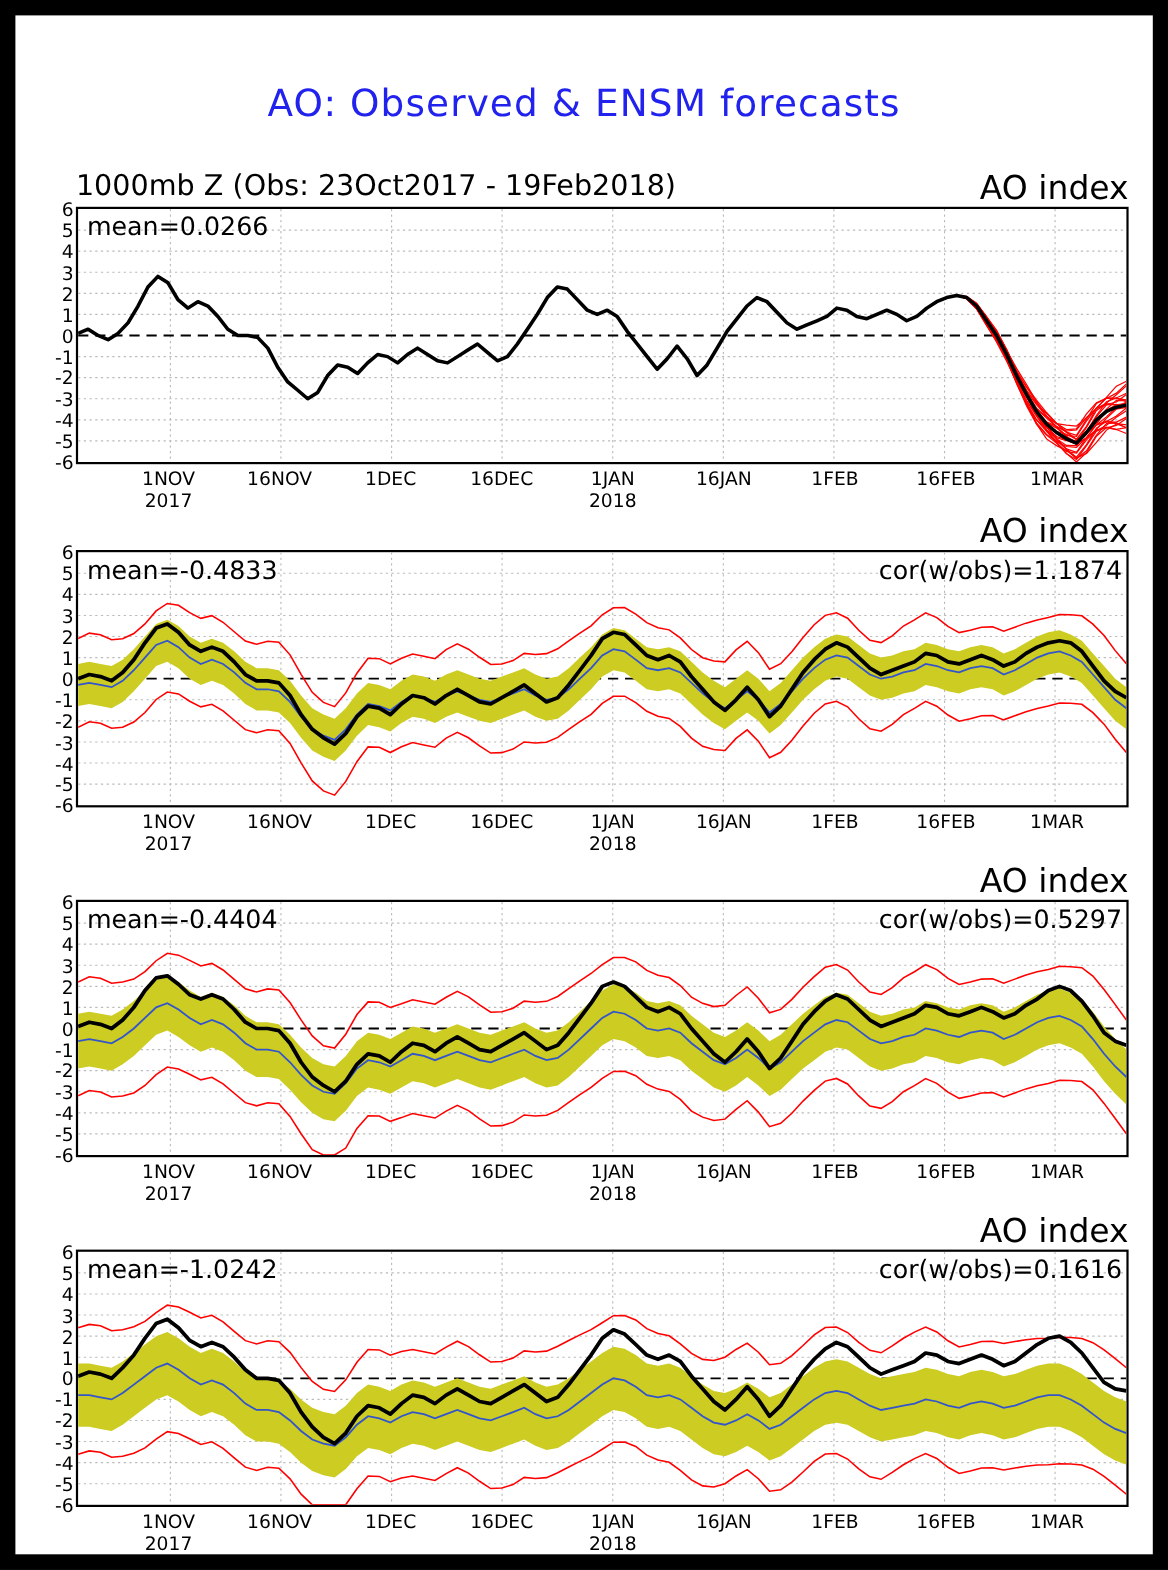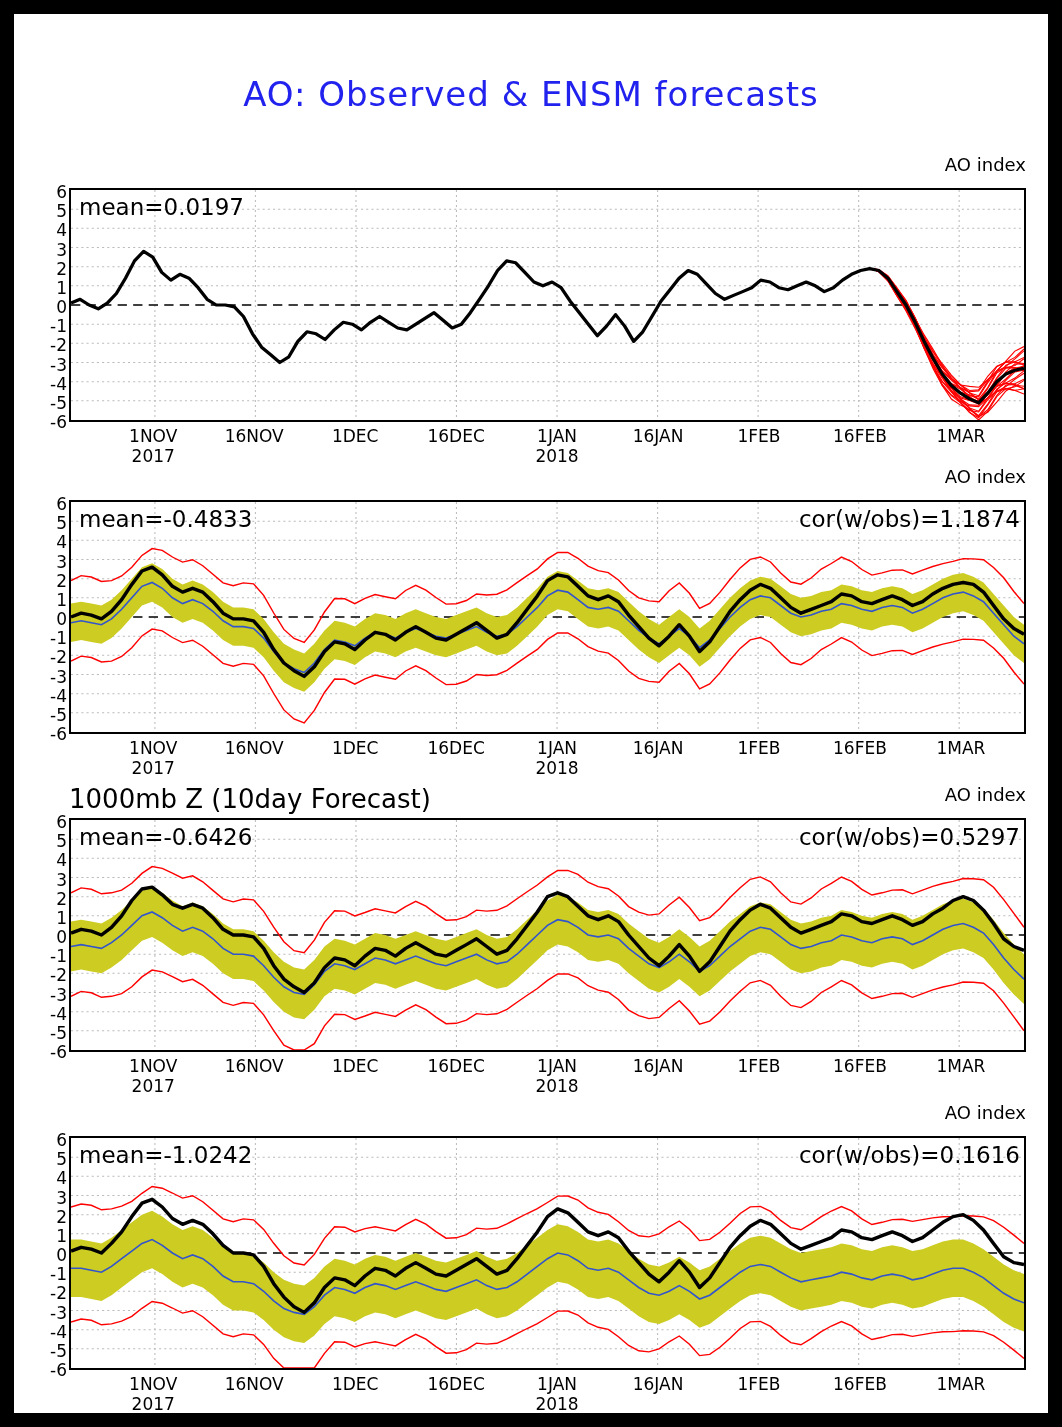--- a/index.html
+++ b/index.html
@@ -11,21 +11,21 @@
     position:absolute;left:0;top:60px;width:100%;text-align:center;
     color:#2222ee;font-size:34px;letter-spacing:1px;font-family:"DejaVu Sans",sans-serif;
   }
 
   .panel{position:absolute;left:0;width:100%;}
   .panel-head{position:relative;height:34px;}
   .panel-title{
     position:absolute;left:55px;top:0;font-size:26px;color:#000;white-space:nowrap;
   }
   .panel-right{
-    position:absolute;right:22px;top:0;font-size:18px;color:#000;white-space:nowrap;
+    position:absolute;right:22px;top:0;font-size:30px;color:#000;white-space:nowrap;
   }
   .plotwrap{position:relative;margin-left:55px;margin-right:22px;}
   .plot{position:relative;border:2px solid #000;background:#fff;box-sizing:border-box;}
   .ylabels{position:absolute;left:-38px;top:0;height:100%;width:34px;}
   .ylabels span{
     position:absolute;right:0;font-size:17px;line-height:1;color:#000;transform:translateY(-50%);
   }
   .xlabels{position:relative;height:40px;margin-left:55px;margin-right:22px;}
   .xlabels span{
     position:absolute;font-size:17px;color:#000;transform:translateX(-50%);white-space:nowrap;text-align:center;
@@ -42,20 +42,21 @@
 <body>
 
 <div id="page">
   <div id="sheet">
 
     <div class="main-title">AO: Observed &amp; ENSM forecasts</div>
 
     <div id="panels">
         <div class="panel" style="top: 140px;">
           <div class="panel-head">
+            <div class="panel-title">1000mb Z (Obs: 23Oct2017 - 19Feb2018)</div>
             <div class="panel-right">AO index</div>
           </div>
           <div class="plotwrap">
             <div class="plot" style="height: 234px;">
               <div class="ylabels">
                 <span style="top: 2px;">6</span>
                 <span style="top: 21.1667px;">5</span>
                 <span style="top: 40.3333px;">4</span>
                 <span style="top: 59.5px;">3</span>
                 <span style="top: 78.6667px;">2</span>
@@ -108,21 +109,21 @@
                   <path d="M771.0,78.6 L779.8,81.1 L788.6,88.8 L797.3,101.8 L806.1,115.8 L814.9,135.0 L823.6,154.9 L832.4,170.5 L841.1,184.5 L849.9,197.9 L858.7,209.0 L867.4,214.9 L876.2,215.2 L885.0,204.0 L893.7,196.2 L902.5,193.1 L911.2,188.1 L920.0,180.9" fill="none" stroke="#ff0000" stroke-width="1.1"></path>
                   <path d="M771.0,78.6 L779.8,80.7 L788.6,87.9 L797.3,101.3 L806.1,116.0 L814.9,134.2 L823.6,152.1 L832.4,167.6 L841.1,183.7 L849.9,198.2 L858.7,206.8 L867.4,209.6 L876.2,210.7 L885.0,203.4 L893.7,196.4 L902.5,189.0 L911.2,180.2 L920.0,175.4" fill="none" stroke="#ff0000" stroke-width="1.1"></path>
                   <path d="M771.0,78.6 L779.8,80.2 L788.6,87.4 L797.3,101.4 L806.1,115.7 L814.9,132.1 L823.6,149.3 L832.4,166.4 L841.1,184.0 L849.9,197.0 L858.7,202.4 L867.4,204.8 L876.2,209.3 L885.0,203.9 L893.7,193.8 L902.5,181.9 L911.2,173.9 L920.0,174.3" fill="none" stroke="#ff0000" stroke-width="1.1"></path>
                   <path d="M771.0,78.6 L779.8,79.9 L788.6,87.4 L797.3,101.4 L806.1,114.3 L814.9,129.7 L823.6,147.8 L832.4,166.6 L841.1,183.5 L849.9,193.5 L858.7,197.6 L867.4,202.7 L876.2,209.8 L885.0,202.4 L893.7,187.7 L902.5,175.2 L911.2,171.7 L920.0,175.1" fill="none" stroke="#ff0000" stroke-width="1.1"></path>
                   <path d="M771.0,78.6 L779.8,79.8 L788.6,87.5 L797.3,100.6 L806.1,112.3 L814.9,128.0 L823.6,147.7 L832.4,166.5 L841.1,181.0 L849.9,189.0 L858.7,194.9 L867.4,202.9 L876.2,209.3 L885.0,197.6 L893.7,180.9 L902.5,171.9 L911.2,172.3 L920.0,173.5" fill="none" stroke="#ff0000" stroke-width="1.1"></path>
                   <path d="M771.0,78.6 L779.8,79.9 L788.6,87.1 L797.3,99.2 L806.1,110.7 L814.9,127.7 L823.6,147.9 L832.4,164.8 L841.1,177.0 L849.9,185.9 L858.7,194.6 L867.4,202.9 L876.2,205.7 L885.0,191.1 L893.7,176.8 L902.5,172.0 L911.2,171.8 L920.0,167.5" fill="none" stroke="#ff0000" stroke-width="1.1"></path>
                   <path d="M771.0,78.6 L779.8,79.8 L788.6,86.3 L797.3,97.8 L806.1,110.2 L814.9,127.9 L823.6,147.0 L832.4,161.6 L841.1,173.7 L849.9,185.0 L858.7,194.9 L867.4,200.5 L876.2,199.9 L885.0,186.3 L893.7,176.2 L902.5,172.2 L911.2,167.4 L920.0,159.0" fill="none" stroke="#ff0000" stroke-width="1.1"></path>
                   <path d="M0.0,113.1 L8.8,109.3 L17.5,115.0 L26.3,118.8 L35.0,113.1 L43.8,103.5 L52.6,88.2 L61.3,70.9 L70.1,61.3 L78.9,67.1 L87.6,82.4 L96.4,90.1 L105.1,84.3 L113.9,88.2 L122.7,97.7 L131.4,109.3 L140.2,115.0 L149.0,115.0 L157.7,116.9 L166.5,126.5 L175.2,143.8 L184.0,157.2 L192.8,164.8 L201.5,172.5 L210.3,166.8 L219.0,151.4 L227.8,141.8 L236.6,143.8 L245.3,149.5 L254.1,139.9 L262.9,132.3 L271.6,134.2 L280.4,139.9 L289.1,132.3 L297.9,126.5 L306.7,132.3 L315.4,138.0 L324.2,139.9 L333.0,134.2 L341.7,128.4 L350.5,122.7 L359.2,130.3 L368.0,138.0 L376.8,134.2 L385.5,122.7 L394.3,109.3 L403.0,95.8 L411.8,80.5 L420.6,70.9 L429.3,72.8 L438.1,82.4 L446.9,92.0 L455.6,95.8 L464.4,92.0 L473.1,97.7 L481.9,111.2 L490.7,122.7 L499.4,134.2 L508.2,145.7 L517.0,136.1 L525.7,124.6 L534.5,136.1 L543.2,151.4 L552.0,141.8 L560.8,126.5 L569.5,111.2 L578.3,99.7 L587.0,88.2 L595.8,80.5 L604.6,84.3 L613.3,93.9 L622.1,103.5 L630.9,109.3 L639.6,105.4 L648.4,101.6 L657.1,97.7 L665.9,90.1 L674.7,92.0 L683.4,97.7 L692.2,99.7 L701.0,95.8 L709.7,92.0 L718.5,95.8 L727.2,101.6 L736.0,97.7 L744.8,90.1 L753.5,84.3 L762.3,80.5 L771.0,78.6 L779.8,80.5 L788.6,88.2 L797.3,101.6 L806.1,115.0 L814.9,132.3 L823.6,151.4 L832.4,168.7 L841.1,184.0 L849.9,195.5 L858.7,203.2 L867.4,208.9 L876.2,212.8 L885.0,203.2 L893.7,191.7 L902.5,184.0 L911.2,180.2 L920.0,178.3" fill="none" stroke="#000" stroke-width="3.2" stroke-linejoin="round"></path>
                 </svg>
               </div>
-              <div class="annot left">mean=0.0197</div>
+              <div class="annot left">mean=0.0266</div>
             </div>
           </div>
           <div class="xlabels">
             <span style="left: 8.8%; top: 4px;">1NOV<br><span class="sub">2017</span></span>
             <span style="left: 19.35%; top: 4px;">16NOV</span>
             <span style="left: 29.9%; top: 4px;">1DEC</span>
             <span style="left: 40.45%; top: 4px;">16DEC</span>
             <span style="left: 51%; top: 4px;">1JAN<br><span class="sub">2018</span></span>
             <span style="left: 61.55%; top: 4px;">16JAN</span>
             <span style="left: 72.1%; top: 4px;">1FEB</span>
@@ -191,21 +192,20 @@
             <span style="left: 40.45%; top: 4px;">16DEC</span>
             <span style="left: 51%; top: 4px;">1JAN<br><span class="sub">2018</span></span>
             <span style="left: 61.55%; top: 4px;">16JAN</span>
             <span style="left: 72.1%; top: 4px;">1FEB</span>
             <span style="left: 82.65%; top: 4px;">16FEB</span>
             <span style="left: 93.2%; top: 4px;">1MAR</span>
           </div>
         </div>
         <div class="panel" style="top: 770px;">
           <div class="panel-head">
-            <div class="panel-title">1000mb Z (10day Forecast)</div>
             <div class="panel-right">AO index</div>
           </div>
           <div class="plotwrap">
             <div class="plot" style="height: 234px;">
               <div class="ylabels">
                 <span style="top: 2px;">6</span>
                 <span style="top: 21.1667px;">5</span>
                 <span style="top: 40.3333px;">4</span>
                 <span style="top: 59.5px;">3</span>
                 <span style="top: 78.6667px;">2</span>
@@ -240,21 +240,21 @@
                   <line x1="760.4" y1="0" x2="760.4" y2="230" stroke="#bbb" stroke-width="1" stroke-dasharray="2,3"></line>
                   <line x1="857.4" y1="0" x2="857.4" y2="230" stroke="#bbb" stroke-width="1" stroke-dasharray="2,3"></line>
                   <line x1="0" y1="115.0" x2="920" y2="115.0" stroke="#000" stroke-width="1.6" stroke-dasharray="9,6"></line>
                   <path d="M0.0,101.6 L9.8,99.7 L19.6,101.6 L29.4,103.5 L39.1,97.7 L48.9,90.1 L58.7,80.5 L68.5,70.9 L78.3,67.1 L88.1,72.8 L97.9,80.5 L107.7,86.3 L117.4,82.4 L127.2,86.3 L137.0,93.9 L146.8,103.5 L156.6,109.3 L166.4,109.3 L176.2,111.2 L186.0,120.7 L195.7,132.3 L205.5,141.8 L215.3,147.6 L225.1,149.5 L234.9,139.9 L244.7,126.5 L254.5,118.8 L264.3,120.7 L274.0,124.6 L283.8,118.8 L293.6,113.1 L303.4,115.0 L313.2,118.8 L323.0,115.0 L332.8,111.2 L342.6,115.0 L352.3,118.8 L362.1,120.7 L371.9,116.9 L381.7,113.1 L391.5,109.3 L401.3,115.0 L411.1,118.8 L420.9,116.9 L430.6,109.3 L440.4,99.7 L450.2,90.1 L460.0,80.5 L469.8,74.8 L479.6,76.7 L489.4,82.4 L499.1,90.1 L508.9,92.0 L518.7,90.1 L528.5,93.9 L538.3,103.5 L548.1,111.2 L557.9,118.8 L567.7,122.7 L577.4,116.9 L587.2,109.3 L597.0,116.9 L606.8,126.5 L616.6,120.7 L626.4,111.2 L636.2,101.6 L646.0,93.9 L655.7,86.3 L665.5,82.4 L675.3,84.3 L685.1,92.0 L694.9,99.7 L704.7,103.5 L714.5,101.6 L724.3,97.7 L734.0,95.8 L743.8,90.1 L753.6,92.0 L763.4,95.8 L773.2,97.7 L783.0,93.9 L792.8,92.0 L802.6,93.9 L812.3,99.7 L822.1,95.8 L831.9,90.1 L841.7,84.3 L851.5,80.5 L861.3,78.6 L871.1,82.4 L880.9,88.2 L890.6,99.7 L900.4,113.1 L910.2,124.6 L920.0,134.2 L920.0,184.0 L910.2,174.4 L900.4,162.9 L890.6,149.5 L880.9,138.0 L871.1,132.3 L861.3,128.4 L851.5,130.3 L841.7,134.2 L831.9,139.9 L822.1,145.7 L812.3,149.5 L802.6,143.8 L792.8,141.8 L783.0,143.8 L773.2,147.6 L763.4,145.7 L753.6,141.8 L743.8,139.9 L734.0,145.7 L724.3,147.6 L714.5,151.4 L704.7,153.3 L694.9,149.5 L685.1,141.8 L675.3,134.2 L665.5,132.3 L655.7,136.1 L646.0,143.8 L636.2,151.4 L626.4,161.0 L616.6,170.6 L606.8,176.3 L597.0,166.8 L587.2,159.1 L577.4,166.8 L567.7,172.5 L557.9,168.7 L548.1,161.0 L538.3,153.3 L528.5,143.8 L518.7,139.9 L508.9,141.8 L499.1,139.9 L489.4,132.3 L479.6,126.5 L469.8,124.6 L460.0,130.3 L450.2,139.9 L440.4,149.5 L430.6,159.1 L420.9,166.8 L411.1,168.7 L401.3,164.8 L391.5,159.1 L381.7,162.9 L371.9,166.8 L362.1,170.6 L352.3,168.7 L342.6,164.8 L332.8,161.0 L323.0,164.8 L313.2,168.7 L303.4,164.8 L293.6,162.9 L283.8,168.7 L274.0,174.4 L264.3,170.6 L254.5,168.7 L244.7,176.3 L234.9,189.8 L225.1,199.3 L215.3,197.4 L205.5,191.7 L195.7,182.1 L186.0,170.6 L176.2,161.0 L166.4,159.1 L156.6,159.1 L146.8,153.3 L137.0,143.8 L127.2,136.1 L117.4,132.3 L107.7,136.1 L97.9,130.3 L88.1,122.7 L78.3,116.9 L68.5,120.7 L58.7,130.3 L48.9,139.9 L39.1,147.6 L29.4,153.3 L19.6,151.4 L9.8,149.5 L0.0,151.4 Z" fill="#cccc22" stroke="none"></path>
                   <path d="M0.0,72.8 L9.8,67.9 L19.6,69.3 L29.4,73.8 L39.1,72.8 L48.9,70.1 L58.7,63.3 L68.5,53.4 L78.3,46.6 L88.1,48.3 L97.9,53.1 L107.7,58.2 L117.4,55.8 L127.2,61.8 L137.0,70.4 L146.8,78.9 L156.6,81.8 L166.4,79.0 L176.2,79.9 L186.0,91.4 L195.7,107.2 L205.5,121.7 L215.3,130.7 L225.1,132.8 L234.9,120.2 L244.7,102.3 L254.5,90.8 L264.3,91.1 L274.0,95.9 L283.8,92.5 L293.6,88.8 L303.4,90.9 L313.2,92.9 L323.0,86.6 L332.8,81.3 L342.6,86.2 L352.3,93.6 L362.1,100.2 L371.9,99.8 L381.7,96.6 L391.5,90.1 L401.3,91.1 L411.1,90.3 L420.9,85.9 L430.6,78.7 L440.4,71.7 L450.2,65.0 L460.0,56.9 L469.8,50.5 L479.6,50.4 L489.4,54.4 L499.1,62.2 L508.9,66.6 L518.7,68.7 L528.5,76.0 L538.3,86.6 L548.1,92.1 L557.9,95.1 L567.7,93.9 L577.4,85.0 L587.2,77.2 L597.0,87.5 L606.8,100.7 L616.6,97.6 L626.4,88.5 L636.2,77.5 L646.0,67.8 L655.7,59.3 L665.5,56.9 L675.3,61.9 L685.1,72.8 L694.9,81.9 L704.7,84.1 L714.5,77.9 L724.3,69.0 L734.0,63.4 L743.8,57.0 L753.6,61.4 L763.4,69.4 L773.2,75.0 L783.0,72.8 L792.8,70.1 L802.6,69.8 L812.3,73.8 L822.1,70.1 L831.9,66.4 L841.7,63.5 L851.5,61.4 L861.3,58.5 L871.1,58.8 L880.9,59.7 L890.6,67.3 L900.4,79.6 L910.2,93.3 L920.0,107.3" fill="none" stroke="#ff0000" stroke-width="1.4"></path>
                   <path d="M0.0,176.3 L9.8,171.4 L19.6,172.8 L29.4,177.3 L39.1,176.3 L48.9,173.6 L58.7,166.8 L68.5,156.9 L78.3,150.1 L88.1,151.8 L97.9,156.6 L107.7,161.7 L117.4,159.3 L127.2,165.3 L137.0,173.9 L146.8,182.4 L156.6,185.3 L166.4,182.5 L176.2,183.4 L186.0,194.9 L195.7,210.7 L205.5,225.2 L215.3,230.0 L225.1,230.0 L234.9,223.7 L244.7,205.8 L254.5,194.3 L264.3,194.6 L274.0,199.4 L283.8,196.0 L293.6,192.3 L303.4,194.4 L313.2,196.4 L323.0,190.1 L332.8,184.8 L342.6,189.7 L352.3,197.1 L362.1,203.7 L371.9,203.3 L381.7,200.1 L391.5,193.6 L401.3,194.6 L411.1,193.8 L420.9,189.4 L430.6,182.2 L440.4,175.2 L450.2,168.5 L460.0,160.4 L469.8,154.0 L479.6,153.9 L489.4,157.9 L499.1,165.7 L508.9,170.1 L518.7,172.2 L528.5,179.5 L538.3,190.1 L548.1,195.6 L557.9,198.6 L567.7,197.4 L577.4,188.5 L587.2,180.7 L597.0,191.0 L606.8,204.2 L616.6,201.1 L626.4,192.0 L636.2,181.0 L646.0,171.3 L655.7,162.8 L665.5,160.4 L675.3,165.4 L685.1,176.3 L694.9,185.4 L704.7,187.6 L714.5,181.4 L724.3,172.5 L734.0,166.9 L743.8,160.5 L753.6,164.9 L763.4,172.9 L773.2,178.5 L783.0,176.3 L792.8,173.6 L802.6,173.3 L812.3,177.3 L822.1,173.6 L831.9,169.9 L841.7,167.0 L851.5,164.9 L861.3,162.0 L871.1,162.3 L880.9,163.2 L890.6,170.8 L900.4,183.1 L910.2,196.8 L920.0,210.8" fill="none" stroke="#ff0000" stroke-width="1.4"></path>
                   <path d="M0.0,126.5 L9.8,124.6 L19.6,126.5 L29.4,128.4 L39.1,122.7 L48.9,115.0 L58.7,105.4 L68.5,95.8 L78.3,92.0 L88.1,97.7 L97.9,105.4 L107.7,111.2 L117.4,107.3 L127.2,111.2 L137.0,118.8 L146.8,128.4 L156.6,134.2 L166.4,134.2 L176.2,136.1 L186.0,145.7 L195.7,157.2 L205.5,166.8 L215.3,172.5 L225.1,174.4 L234.9,164.8 L244.7,151.4 L254.5,143.8 L264.3,145.7 L274.0,149.5 L283.8,143.8 L293.6,138.0 L303.4,139.9 L313.2,143.8 L323.0,139.9 L332.8,136.1 L342.6,139.9 L352.3,143.8 L362.1,145.7 L371.9,141.8 L381.7,138.0 L391.5,134.2 L401.3,139.9 L411.1,143.8 L420.9,141.8 L430.6,134.2 L440.4,124.6 L450.2,115.0 L460.0,105.4 L469.8,99.7 L479.6,101.6 L489.4,107.3 L499.1,115.0 L508.9,116.9 L518.7,115.0 L528.5,118.8 L538.3,128.4 L548.1,136.1 L557.9,143.8 L567.7,147.6 L577.4,141.8 L587.2,134.2 L597.0,141.8 L606.8,151.4 L616.6,145.7 L626.4,136.1 L636.2,126.5 L646.0,118.8 L655.7,111.2 L665.5,107.3 L675.3,109.3 L685.1,116.9 L694.9,124.6 L704.7,128.4 L714.5,126.5 L724.3,122.7 L734.0,120.7 L743.8,115.0 L753.6,116.9 L763.4,120.7 L773.2,122.7 L783.0,118.8 L792.8,116.9 L802.6,118.8 L812.3,124.6 L822.1,120.7 L831.9,115.0 L841.7,109.3 L851.5,105.4 L861.3,103.5 L871.1,107.3 L880.9,113.1 L890.6,124.6 L900.4,138.0 L910.2,149.5 L920.0,159.1" fill="none" stroke="#3355cc" stroke-width="1.6"></path>
                   <path d="M0.0,113.1 L9.8,109.3 L19.6,111.2 L29.4,115.0 L39.1,107.3 L48.9,95.8 L58.7,80.5 L68.5,69.0 L78.3,67.1 L88.1,74.8 L97.9,84.3 L107.7,88.2 L117.4,84.3 L127.2,88.2 L137.0,97.7 L146.8,109.3 L156.6,115.0 L166.4,115.0 L176.2,116.9 L186.0,128.4 L195.7,145.7 L205.5,159.1 L215.3,166.8 L225.1,172.5 L234.9,162.9 L244.7,147.6 L254.5,138.0 L264.3,139.9 L274.0,145.7 L283.8,136.1 L293.6,128.4 L303.4,130.3 L313.2,136.1 L323.0,128.4 L332.8,122.7 L342.6,128.4 L352.3,134.2 L362.1,136.1 L371.9,130.3 L381.7,124.6 L391.5,118.8 L401.3,126.5 L411.1,134.2 L420.9,130.3 L430.6,118.8 L440.4,105.4 L450.2,92.0 L460.0,76.7 L469.8,72.8 L479.6,76.7 L489.4,86.3 L499.1,95.8 L508.9,99.7 L518.7,95.8 L528.5,101.6 L538.3,115.0 L548.1,126.5 L557.9,138.0 L567.7,145.7 L577.4,136.1 L587.2,124.6 L597.0,136.1 L606.8,151.4 L616.6,141.8 L626.4,126.5 L636.2,111.2 L646.0,99.7 L655.7,90.1 L665.5,84.3 L675.3,88.2 L685.1,97.7 L694.9,107.3 L704.7,113.1 L714.5,109.3 L724.3,105.4 L734.0,101.6 L743.8,93.9 L753.6,95.8 L763.4,101.6 L773.2,103.5 L783.0,99.7 L792.8,95.8 L802.6,99.7 L812.3,105.4 L822.1,101.6 L831.9,93.9 L841.7,88.2 L851.5,80.5 L861.3,76.7 L871.1,80.5 L880.9,90.1 L890.6,103.5 L900.4,118.8 L910.2,126.5 L920.0,130.3" fill="none" stroke="#000" stroke-width="3.4" stroke-linejoin="round"></path>
                 </svg>
               </div>
-              <div class="annot left">mean=-0.6426</div>
+              <div class="annot left">mean=-0.4404</div>
               <div class="annot right">cor(w/obs)=0.5297</div>
             </div>
           </div>
           <div class="xlabels">
             <span style="left: 8.8%; top: 4px;">1NOV<br><span class="sub">2017</span></span>
             <span style="left: 19.35%; top: 4px;">16NOV</span>
             <span style="left: 29.9%; top: 4px;">1DEC</span>
             <span style="left: 40.45%; top: 4px;">16DEC</span>
             <span style="left: 51%; top: 4px;">1JAN<br><span class="sub">2018</span></span>
             <span style="left: 61.55%; top: 4px;">16JAN</span>

